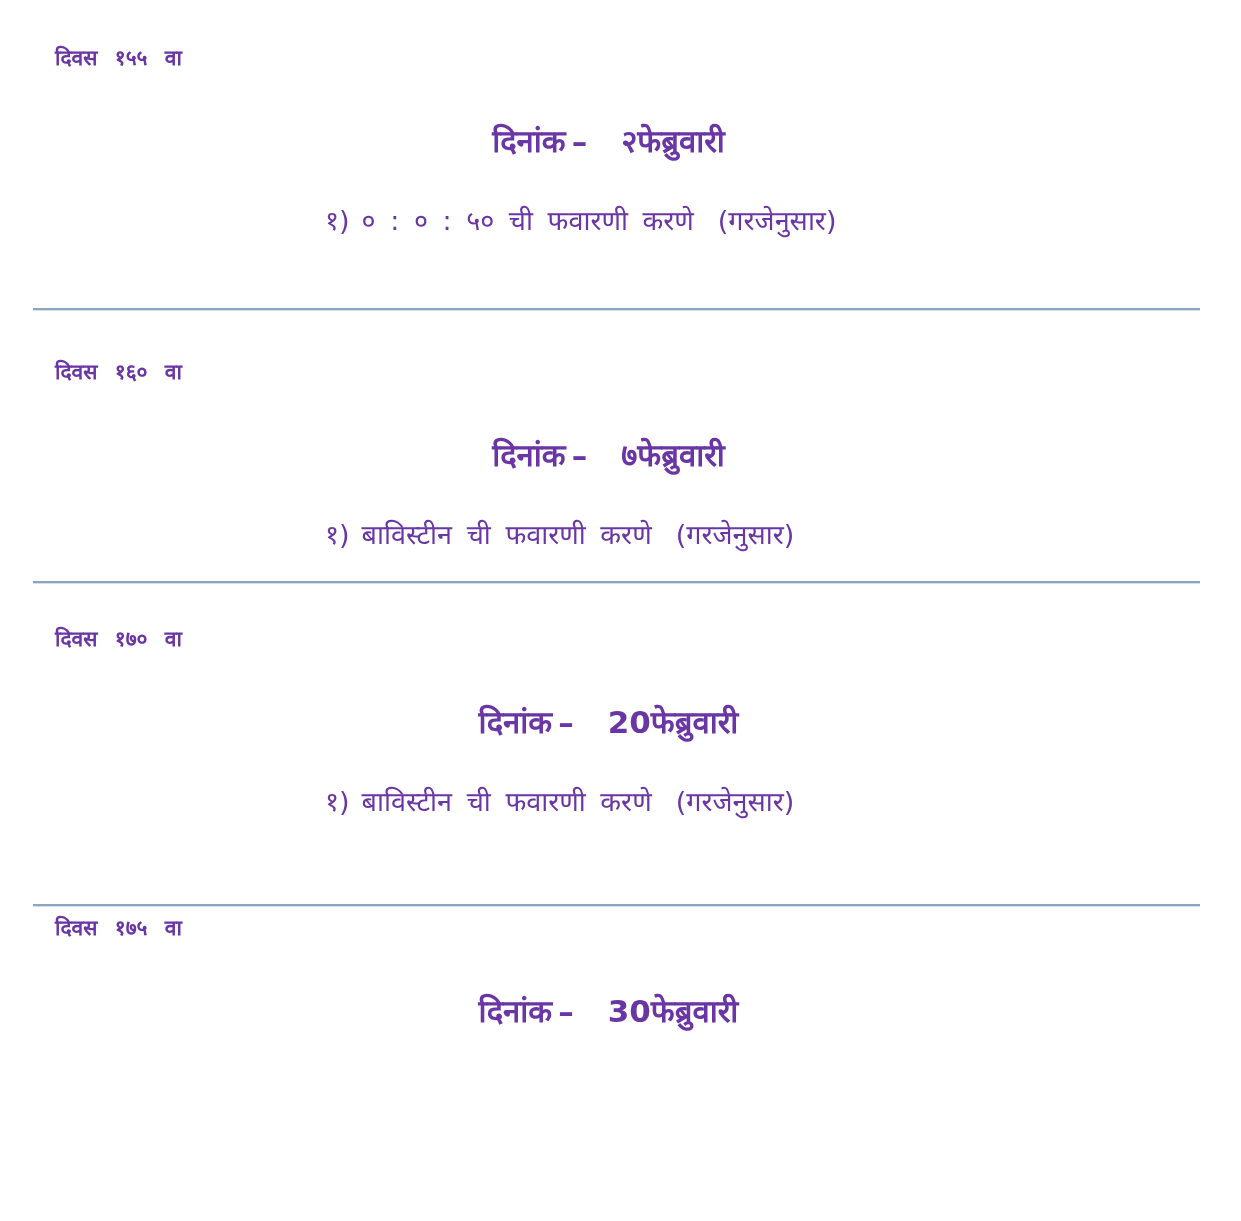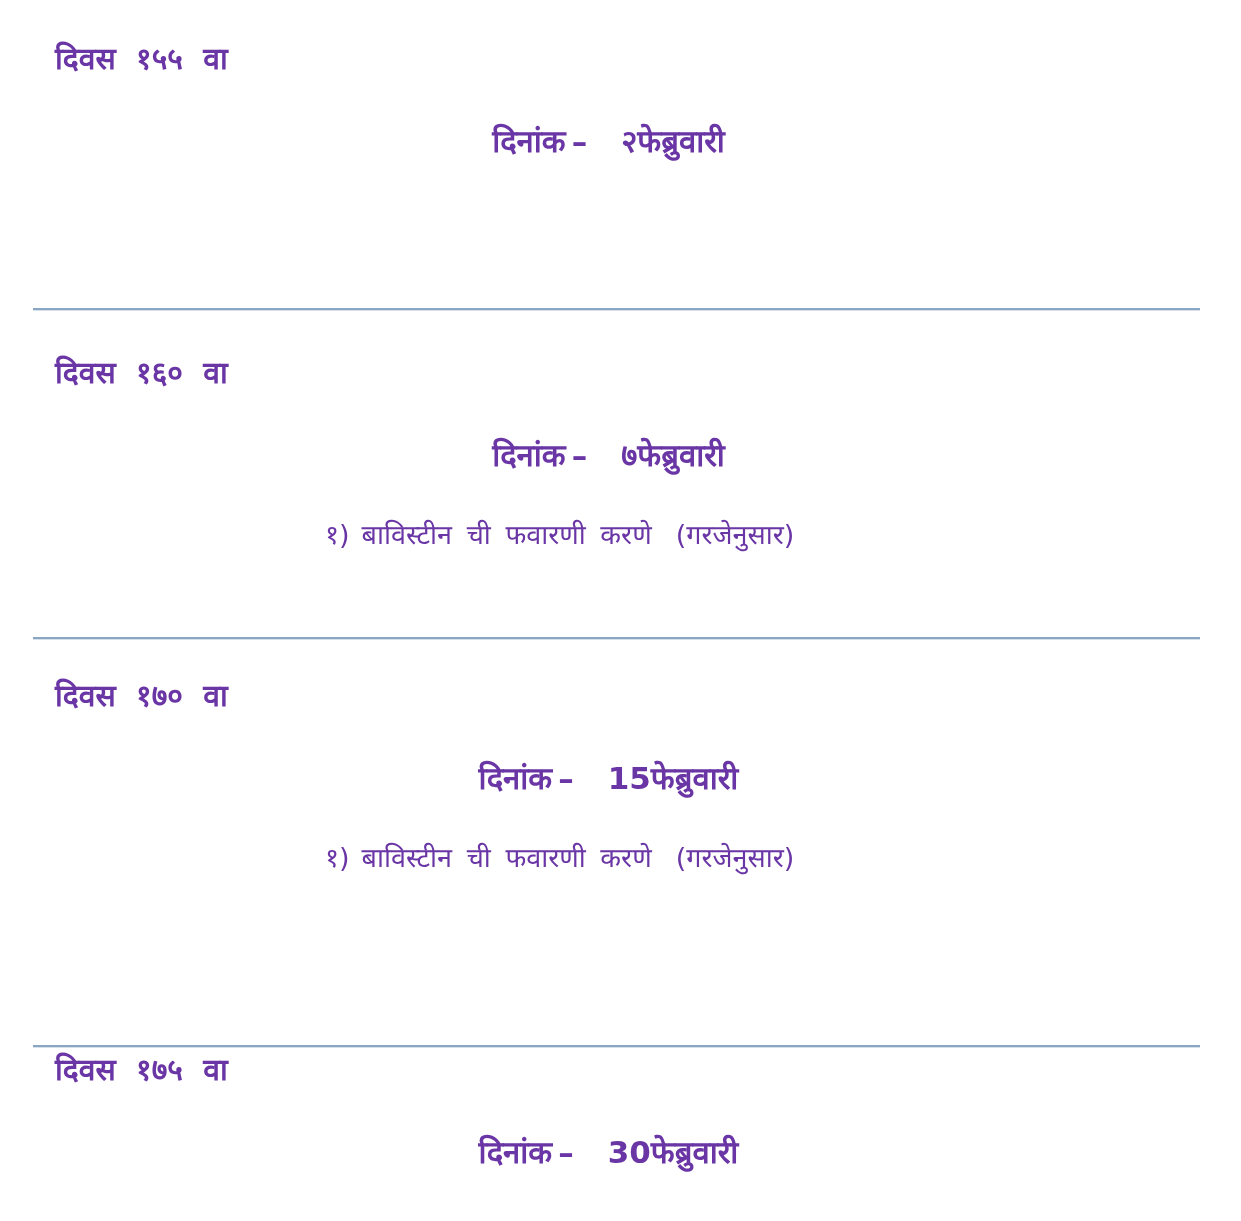--- a/index.html
+++ b/index.html
@@ -18,27 +18,27 @@
     position: relative;
     width: 100%;
     height: 100%;
   }
   .day-section {
     position: relative;
     box-sizing: border-box;
     width: 100%;
   }
   .day-section.s0 { height: 310px; padding-top: 40px; }
-  .day-section.s1 { height: 329px; padding-top: 44px; }
-  .day-section.s2 { height: 408px; padding-top: 38px; }
+  .day-section.s1 { height: 273px; padding-top: 44px; }
+  .day-section.s2 { height: 323px; padding-top: 38px; }
   .day-section.s3 { height: 277px; padding-top: 4px; }
 
   .day-heading {
     margin: 0 16px 0 55px;
-    font-size: 30px;
+    font-size: 21px;
     line-height: 37px;
     font-weight: bold;
     word-spacing: 10px;
   }
   .date-line {
     margin-top: 46px;
     text-align: center;
     font-size: 31px;
     line-height: 37px;
     font-weight: bold;
@@ -73,38 +73,41 @@
 </head>
 <body>
 
 <div class="page">
 
   <section class="day-section s0">
     <h2 class="day-heading">दिवस १५५ वा</h2>
     <div class="date-line">
       <span class="date-label">दिनांक</span><span class="date-dash">–</span><span class="date-day">२</span><span class="date-month">फेब्रुवारी</span>
     </div>
+    <div class="task-line">
+      <span class="task-num">१)</span><span class="task-text">० : ० : ५० ची फवारणी करणे</span><span class="task-note">(गरजेनुसार)</span>
+    </div>
     <div class="divider"></div>
   </section>
 
   <section class="day-section s1">
     <h2 class="day-heading">दिवस १६० वा</h2>
     <div class="date-line">
       <span class="date-label">दिनांक</span><span class="date-dash">–</span><span class="date-day">७</span><span class="date-month">फेब्रुवारी</span>
     </div>
     <div class="task-line">
       <span class="task-num">१)</span><span class="task-text">बाविस्टीन ची फवारणी करणे</span><span class="task-note">(गरजेनुसार)</span>
     </div>
     <div class="divider"></div>
   </section>
 
   <section class="day-section s2">
     <h2 class="day-heading">दिवस १७० वा</h2>
     <div class="date-line">
-      <span class="date-label">दिनांक</span><span class="date-dash">–</span><span class="date-day">15</span><span class="date-month">फेब्रुवारी</span>
+      <span class="date-label">दिनांक</span><span class="date-dash">–</span><span class="date-day">20</span><span class="date-month">फेब्रुवारी</span>
     </div>
     <div class="task-line">
       <span class="task-num">१)</span><span class="task-text">बाविस्टीन ची फवारणी करणे</span><span class="task-note">(गरजेनुसार)</span>
     </div>
     <div class="divider"></div>
   </section>
 
   <section class="day-section s3">
     <h2 class="day-heading">दिवस १७५ वा</h2>
     <div class="date-line">

